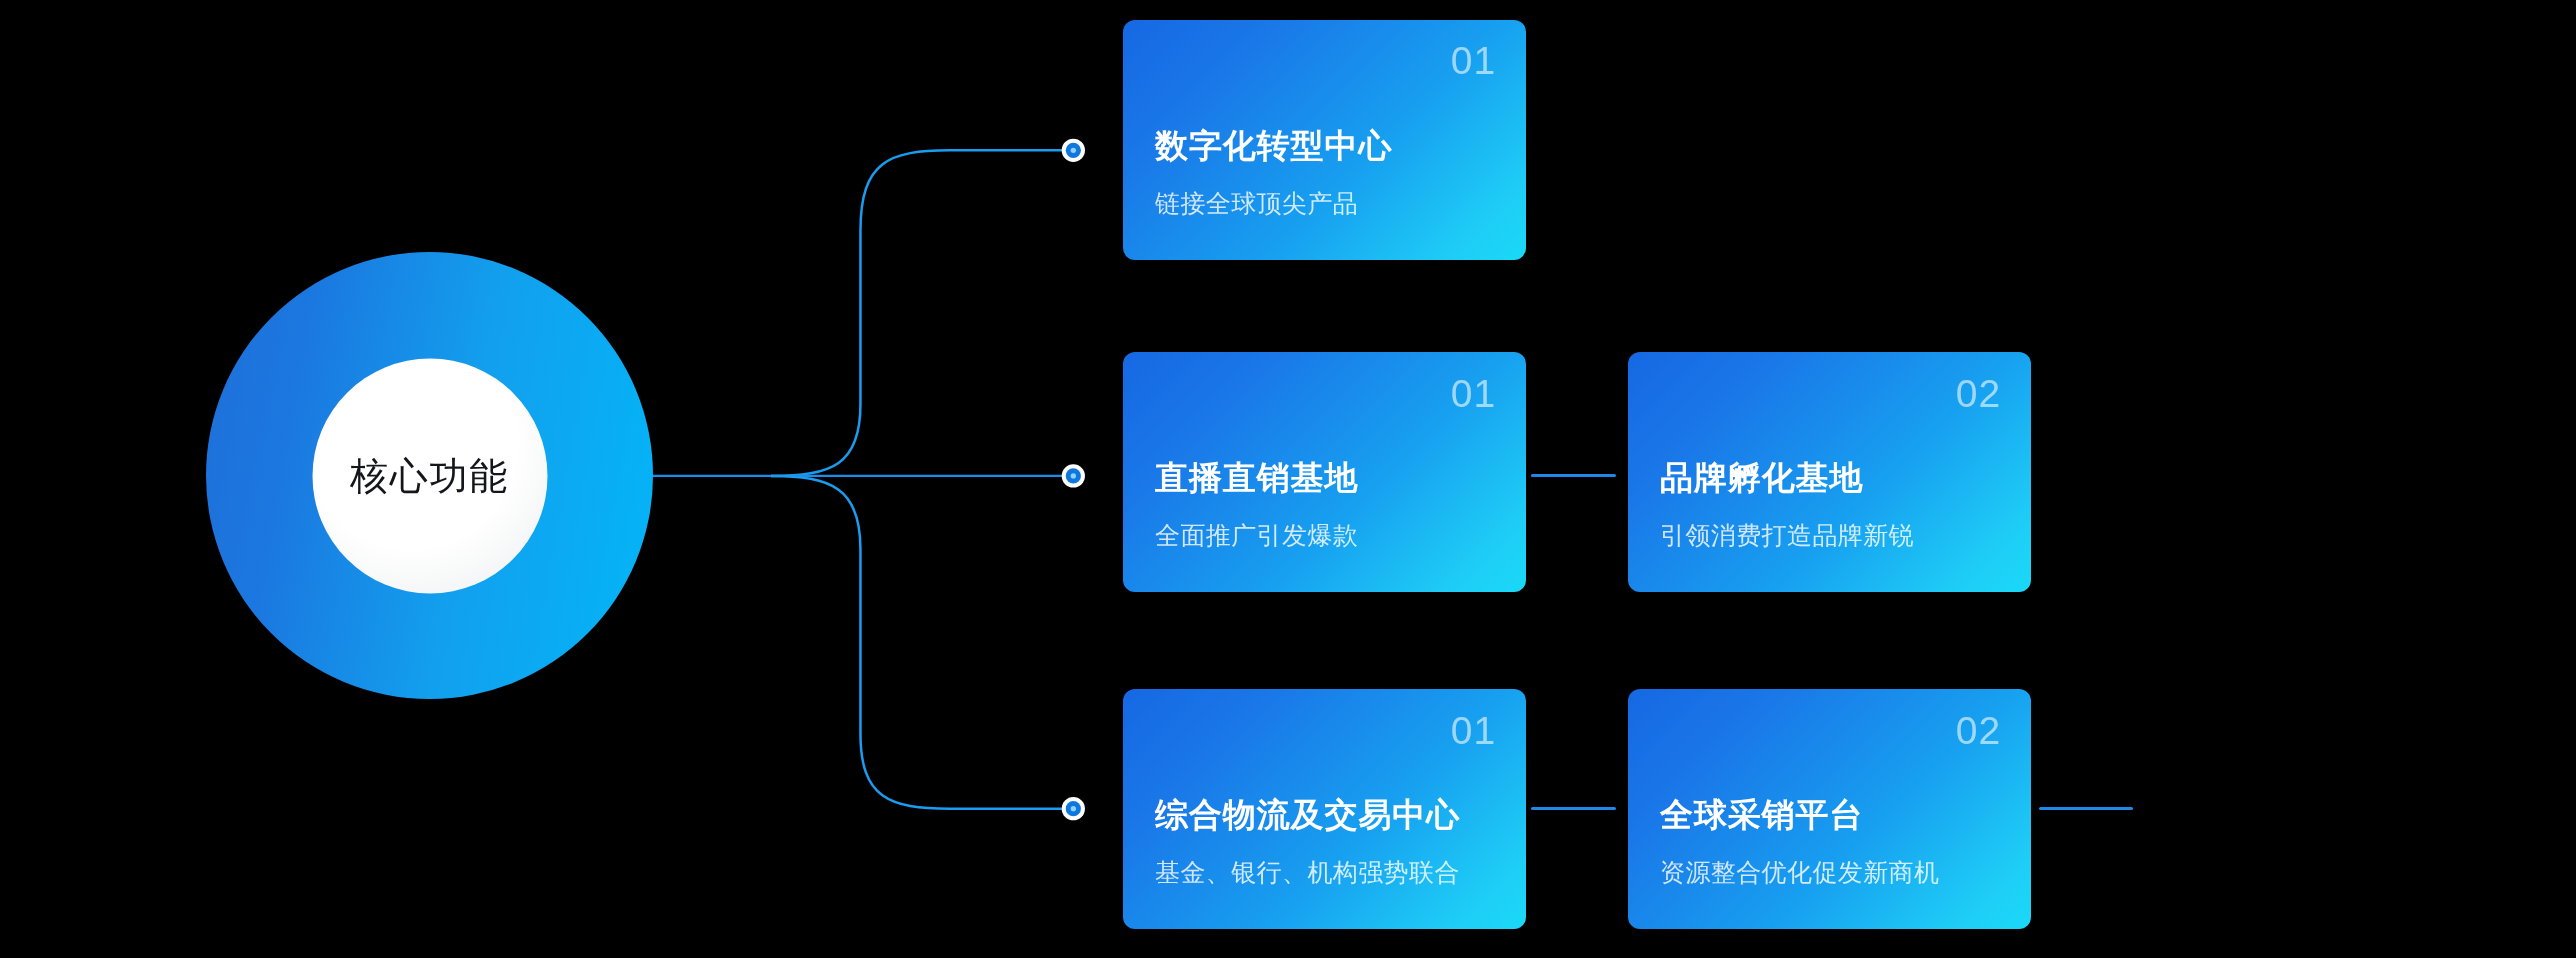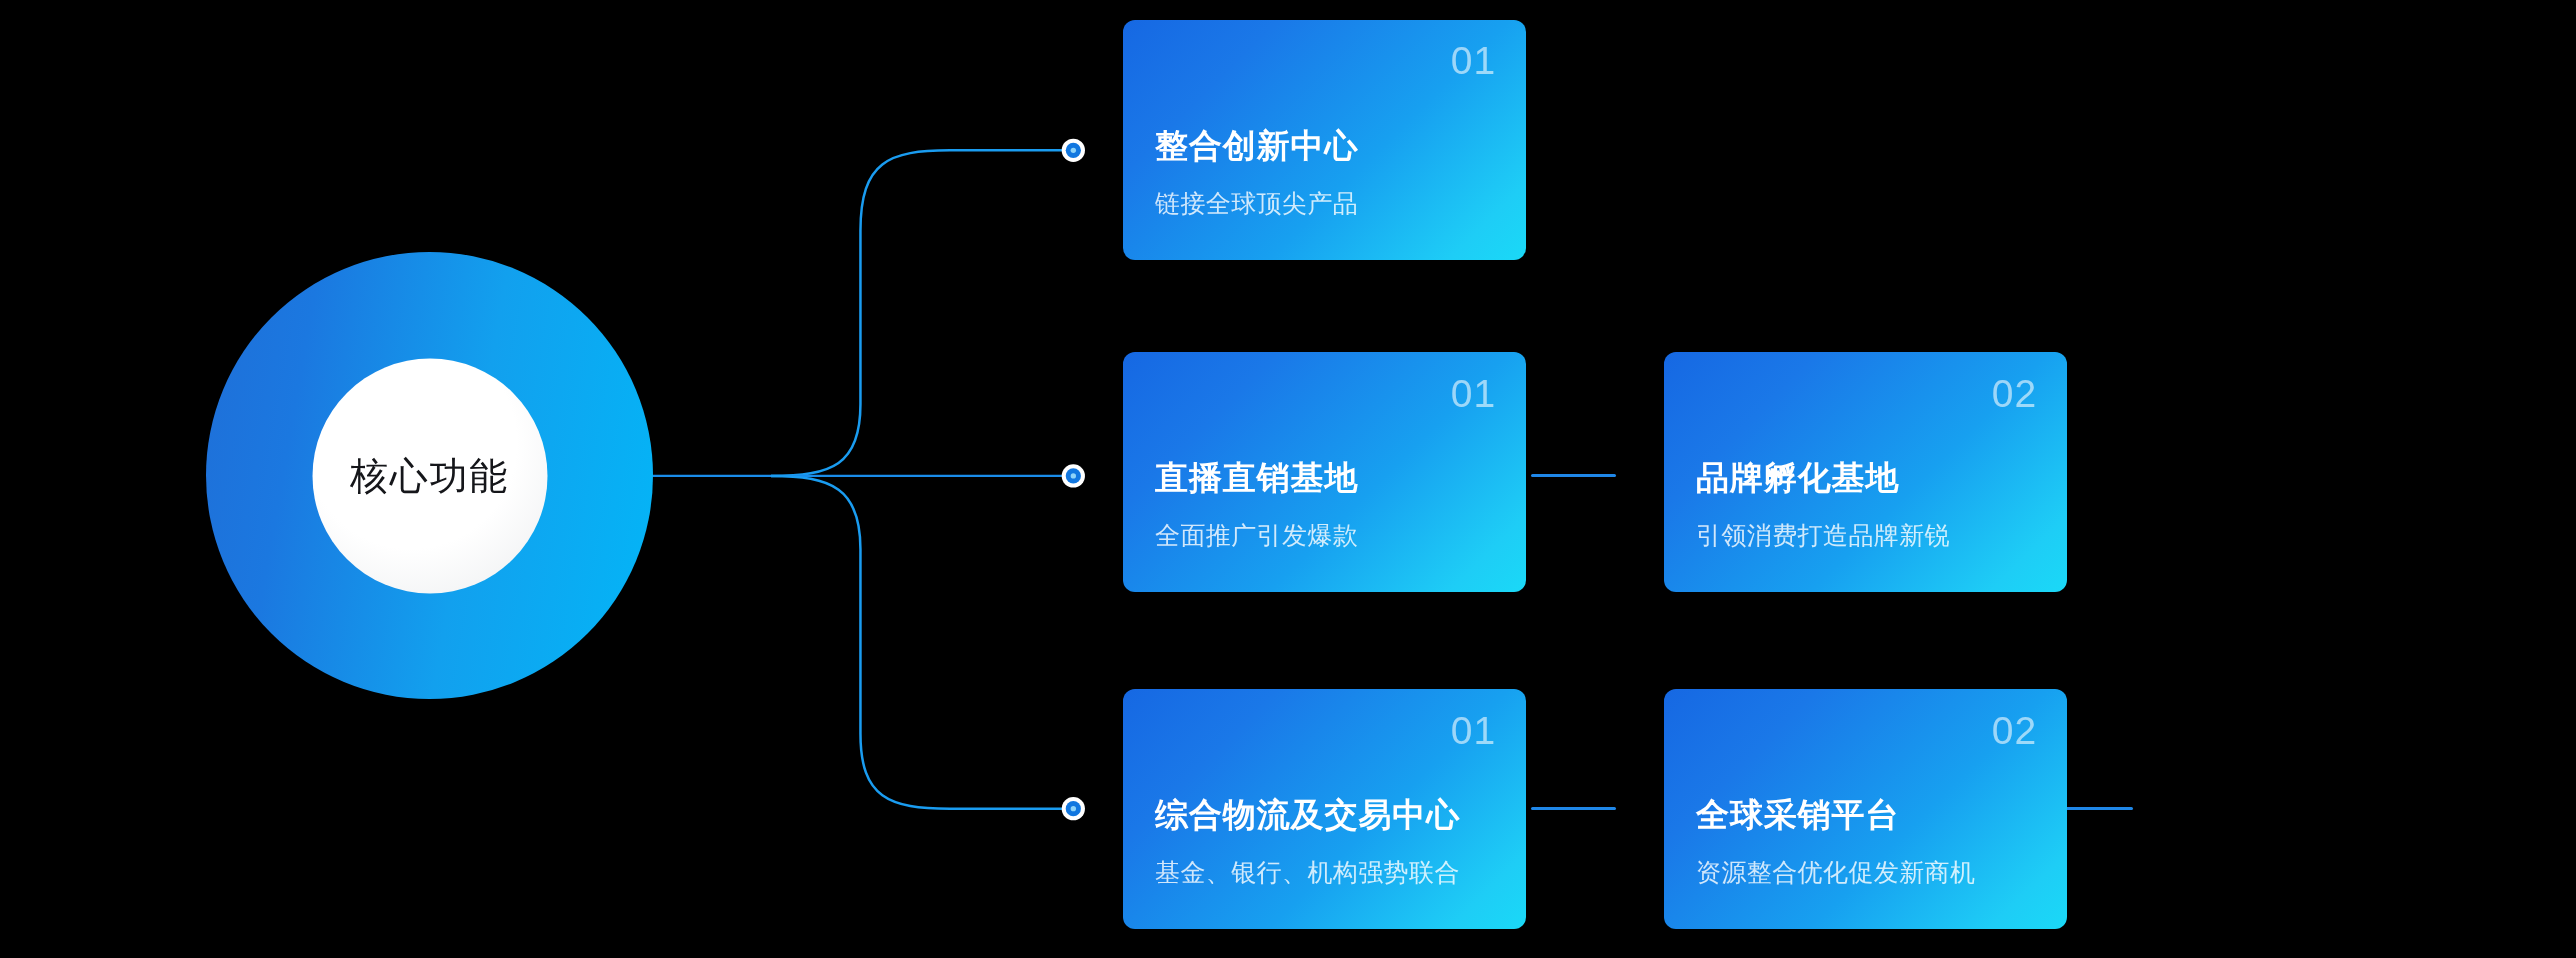--- a/index.html
+++ b/index.html
@@ -103,21 +103,21 @@
     letter-spacing: 0.4px;
     white-space: nowrap;
     text-align: right;
   }
 
   
   .r1 { top: 19.7px; }
   .r2 { top: 352px; }
   .r3 { top: 689px; }
   .c1 { left: 1123px; }
-  .c2 { left: 1664px; }
+  .c2 { left: 1628px; }
   .c3 { left: 2147px; }
 
   
   .link-bar {
     position: absolute;
     height: 2.7px;
     background: #1f87e8;
     border-radius: 1.8px;
   }
 </style>
@@ -166,21 +166,21 @@
       <span class="hub-label">核心功能</span>
     </div>
   </div>
 
   <div class="link-bar" style="left:1531px; top:474px; width:85px;"></div>
   <div class="link-bar" style="left:1531px; top:807px; width:85px;"></div>
   <div class="link-bar" style="left:2039px; top:807px; width:94px;"></div>
 
   <div class="card r1 c1">
     <span class="card-num">01</span>
-    <span class="card-title">整合创新中心</span>
+    <span class="card-title">数字化转型中心</span>
     <span class="card-sub">链接全球顶尖产品</span>
   </div>
 
   <div class="card r2 c1">
     <span class="card-num">01</span>
     <span class="card-title">直播直销基地</span>
     <span class="card-sub">全面推广引发爆款</span>
   </div>
   <div class="card r2 c2">
     <span class="card-num">02</span>

